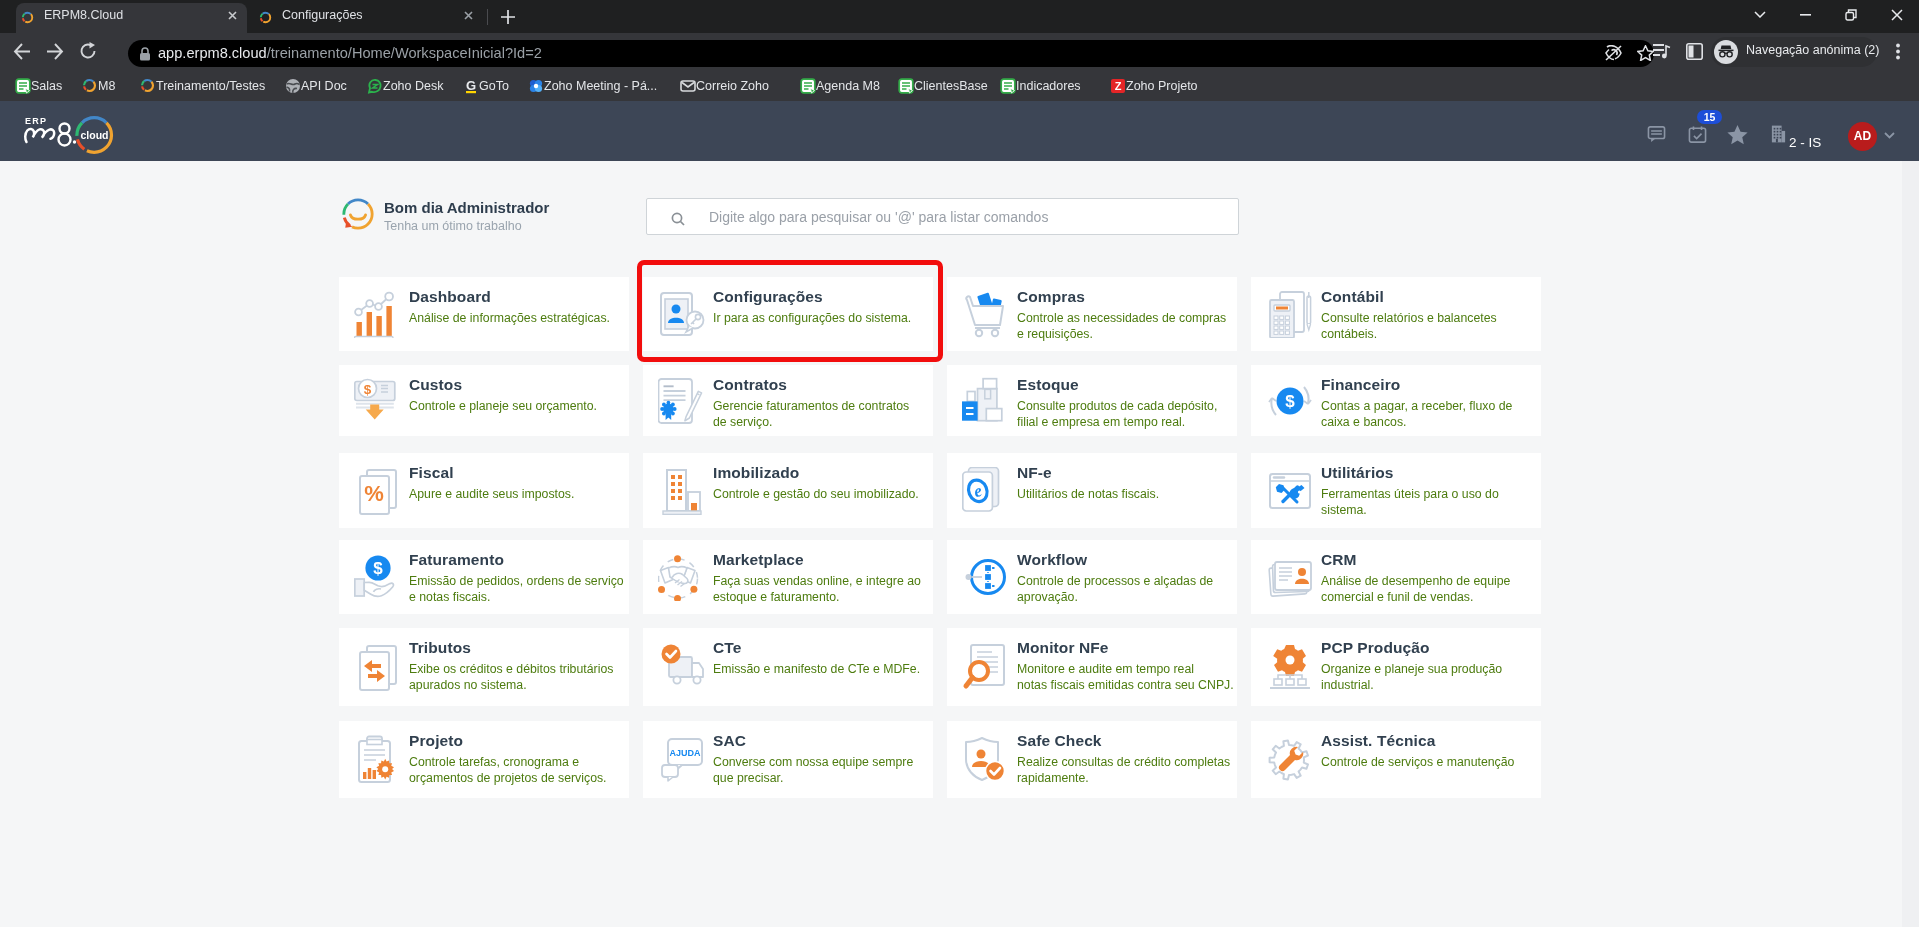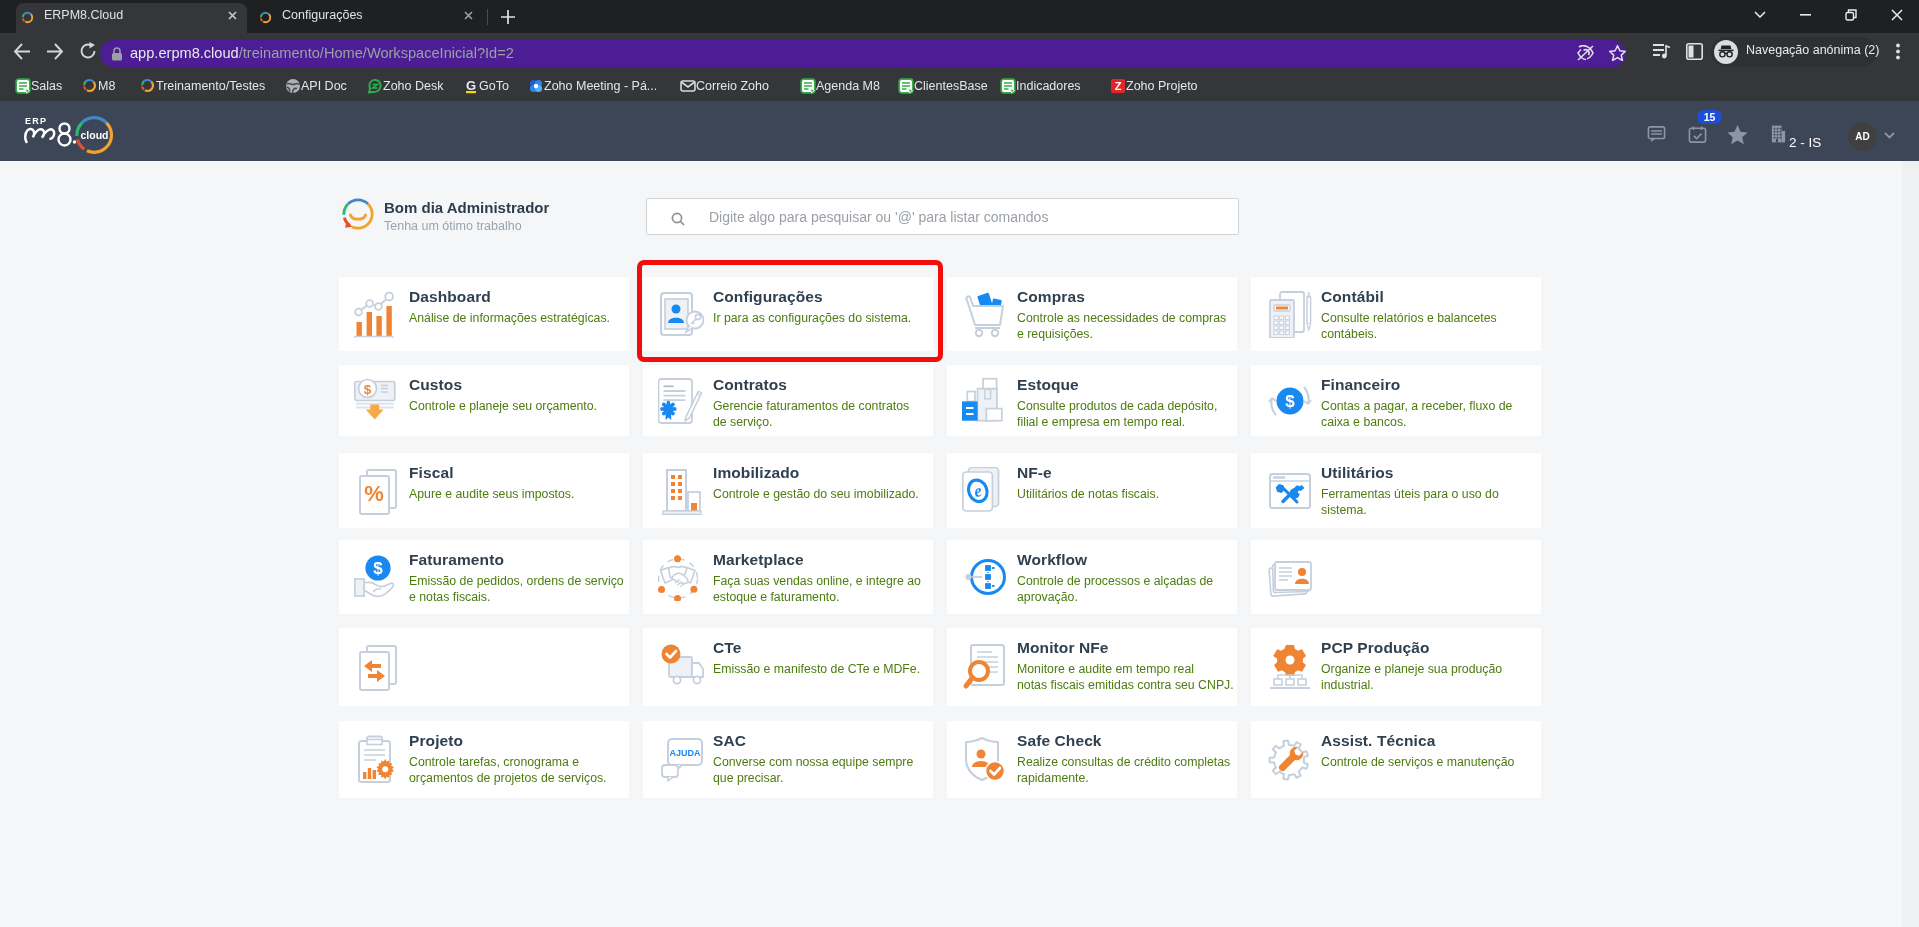--- a/index.html
+++ b/index.html
@@ -5,33 +5,33 @@
 body { width:1919px; height:927px; overflow:hidden; font-family:"Liberation Sans", sans-serif; position:relative; background:#f5f6f7; }
 .abs { position:absolute; }
 
 .frame { position:absolute; left:0; top:0; width:1919px; height:33px; background:#1f2021; }
 .tab { position:absolute; top:3px; height:30px; border-radius:8px 8px 0 0; }
 .tab.active { background:#35363a; }
 .tabtitle { position:absolute; top:8px; font-size:12.5px; color:#dfe1e5; white-space:nowrap; }
 .tabx { position:absolute; top:9px; width:13px; height:13px; }
 .winbtn { position:absolute; top:0; height:29px; width:44px; display:flex; align-items:center; justify-content:center; }
 .toolbar { position:absolute; left:0; top:33px; width:1919px; height:37px; background:#35363a; }
-.omni { position:absolute; left:100px; top:6.5px; width:1526px; height:27px; border-radius:13.5px; background:#4c1d95; }
+.omni { position:absolute; left:128px; top:6.5px; width:1526px; height:27px; border-radius:13.5px; background:#000000; }
 .urltxt { position:absolute; left:30px; top:5px; font-size:14.6px; color:#e8eaed; white-space:nowrap; }
 .urltxt span { color:#9aa0a6; }
 .bookbar { position:absolute; left:0; top:70px; width:1919px; height:31px; background:#35363a; }
 .bmi { position:absolute; top:7px; display:flex; align-items:center; height:17px; }
 .bico { width:16px; height:16px; display:inline-block; }
 .btxt { font-size:12.5px; color:#e4e6e9; white-space:nowrap; }
 
 .appheader { position:absolute; left:0; top:101px; width:1919px; height:60px; background:#3d4656; }
 .habs { position:absolute; }
 .badge15 { position:absolute; left:1697px; top:110px; width:25px; height:14px; border-radius:7px; background:#1d4ed8; color:#fff; font-size:10.5px; font-weight:bold; text-align:center; line-height:14px; }
 .htxt { position:absolute; color:#fff; font-size:13.5px;margin-top:9px; }
-.avatar { position:absolute; left:1848px; top:122px; width:29px; height:29px; border-radius:50%; background:#404040; color:#fff; font-size:10px; font-weight:bold; text-align:center; line-height:29px; }
+.avatar { position:absolute; left:1848px; top:122px; width:29px; height:29px; border-radius:50%; background:#b91c1c; color:#fff; font-size:12px; font-weight:bold; text-align:center; line-height:29px; }
 
 .greet-ic { position:absolute; left:341px; top:197px; }
 .greet-t1 { position:absolute; left:384px; top:199px; font-size:15px; font-weight:bold; color:#2e3d4d; }
 .greet-t2 { position:absolute; left:384px; top:219px; font-size:12.5px; color:#9aa4ae; }
 .search { position:absolute; left:646px; top:198px; width:593px; height:37px; background:#fff; border:1px solid #cfd4d8; border-radius:2px; }
 .search svg { position:absolute; left:24px; top:13px; }
 .search span { position:absolute; left:62px; top:10px; font-size:14px; color:#9aa0a8; }
 .card { position:absolute; width:290px; background:#fff; }
 .card .ic { position:absolute; left:15px; width:48px; height:48px; }
 .card .ct { position:absolute; left:70px; top:9px; width:216px; }
@@ -561,28 +561,36 @@
   </div>
 <div class="card" style="left:1251px;top:540px;height:74px">
     <div class="ic" style="top:13px"><svg width="48" height="48" viewBox="0 0 48 48" fill="none">
         <rect x="4" y="14" width="36" height="28" rx="2" fill="#fff" stroke="#c6d0dc" stroke-width="1.6" transform="rotate(-4 22 28)"></rect>
         <rect x="7" y="11" width="36" height="28" rx="2" fill="#fff" stroke="#c6d0dc" stroke-width="1.6" transform="rotate(-2 25 25)"></rect>
         <rect x="9" y="9" width="36" height="28" rx="2" fill="#fff" stroke="#c6d0dc" stroke-width="1.8"></rect>
         <path d="M13 15 L26 15 M13 19 L26 19 M13 23 L26 23 M13 27 L22 27" stroke="#c6d0dc" stroke-width="1.5"></path>
         <circle cx="36" cy="19" r="4" fill="#ef8435"></circle>
         <path d="M29 31 C29 24 43 24 43 31 Z" fill="#ef8435"></path>
       </svg></div>
+    <div class="ct">
+      <h3>CRM</h3>
+      <p>Análise de desempenho de equipe<br>comercial e funil de vendas.</p>
+    </div>
   </div>
 <div class="card" style="left:339px;top:628px;height:78px">
     <div class="ic" style="top:15px"><svg width="48" height="48" viewBox="0 0 48 48" fill="none">
         <rect x="13" y="3" width="29" height="38" rx="2" fill="#fff" stroke="#c6d0dc" stroke-width="2"></rect>
         <rect x="6" y="9" width="29" height="38" rx="2" fill="#fff" stroke="#c6d0dc" stroke-width="2"></rect>
         <path d="M18 17 L18 21 L27 21 L27 25 L18 25 L18 29 L10 23 Z" fill="#ef8435"></path>
         <path d="M23 27 L23 31 L14 31 L14 35 L23 35 L23 39 L31 33 Z" fill="#ef8435"></path>
       </svg></div>
+    <div class="ct">
+      <h3>Tributos</h3>
+      <p>Exibe os créditos e débitos tributários<br>apurados no sistema.</p>
+    </div>
   </div>
 <div class="card" style="left:643px;top:628px;height:78px">
     <div class="ic" style="top:15px"><svg width="48" height="48" viewBox="0 0 48 48" fill="none">
         <rect x="11" y="14" width="23" height="20" rx="1.5" fill="#eef1f6" stroke="#c6d0dc" stroke-width="1.8"></rect>
         <path d="M34 20 L41 20 L45 26 L45 34 L34 34 Z" fill="#fff" stroke="#c6d0dc" stroke-width="1.8" stroke-linejoin="round"></path>
         <circle cx="19" cy="37" r="3.6" fill="#fff" stroke="#c6d0dc" stroke-width="1.8"></circle>
         <circle cx="39" cy="37" r="3.6" fill="#fff" stroke="#c6d0dc" stroke-width="1.8"></circle>
         <circle cx="13" cy="11" r="9.5" fill="#ef8435"></circle>
         <path d="M8.5 11 L12 14.5 L18 8" stroke="#fff" stroke-width="2.6" fill="none" stroke-linecap="round" stroke-linejoin="round"></path>
       </svg></div>

